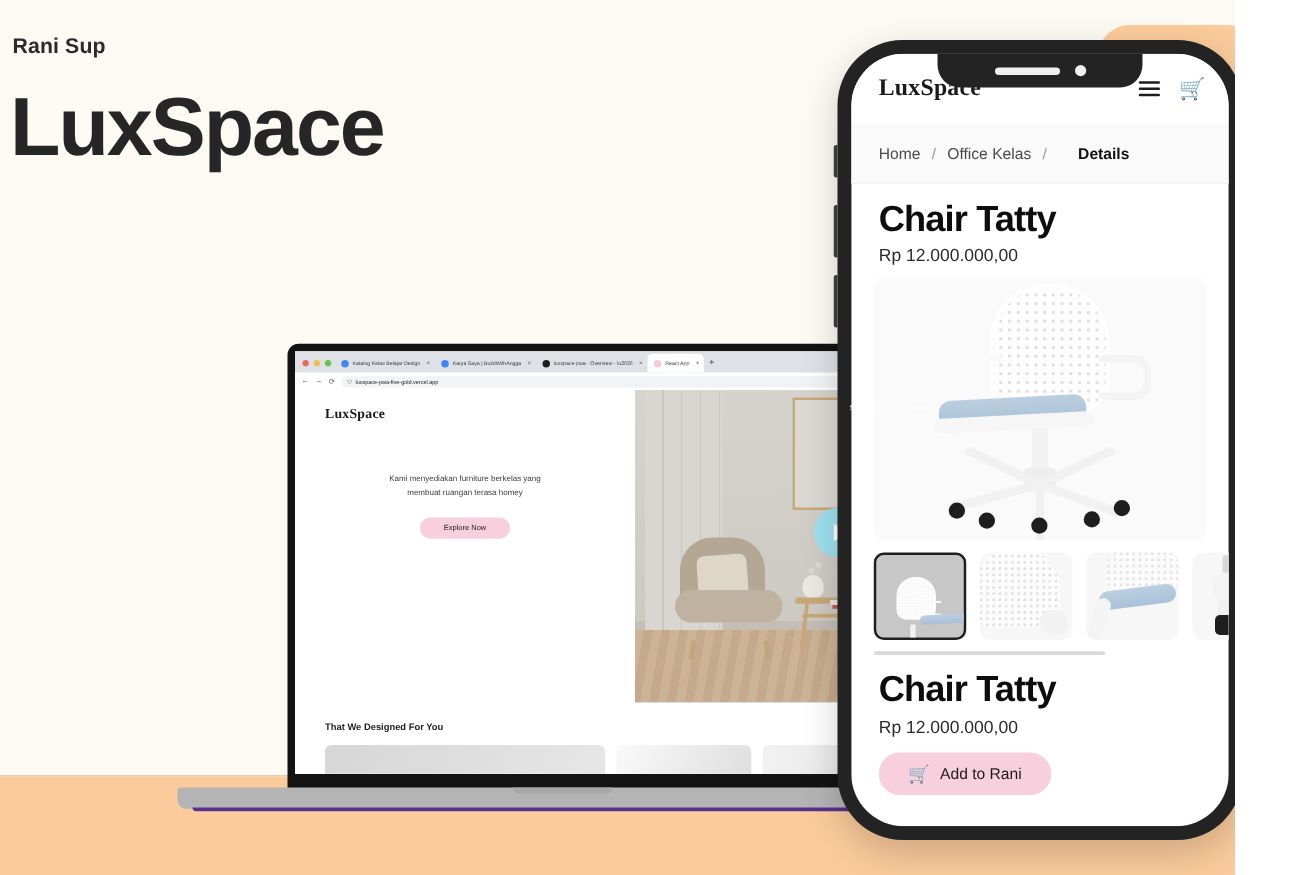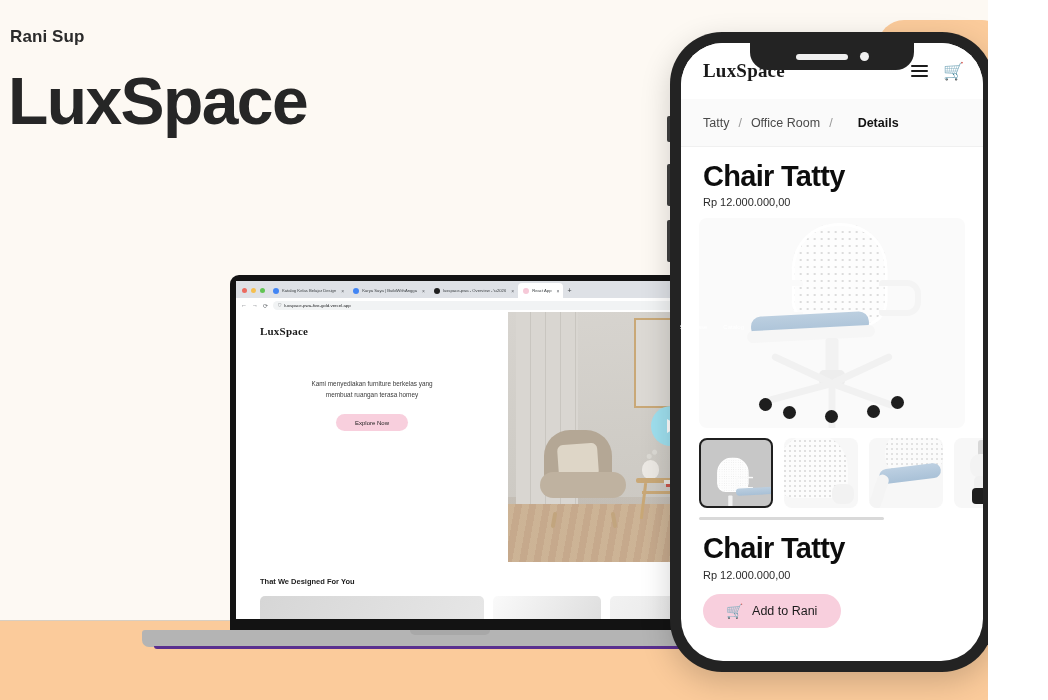--- a/index.html
+++ b/index.html
@@ -266,21 +266,21 @@
   .cart-ico { font-size: 17px; color: #1c1c1c; line-height: 1; }
   .crumbs {
     background: #fafafa; height: 48px; display: flex; align-items: center; gap: 9px;
     padding: 0 22px; font-size: 12.5px; color: #4a4a4a; flex: 0 0 auto;
     border-bottom: 1px solid #f0f0f0;
   }
   .crumbs .sep { color: #9a9a9a; }
   .crumbs .cur { color: #111; font-weight: 700; margin-left: 16px; }
   .prod-top { padding: 14px 22px 10px; flex: 0 0 auto; }
   .prod-name { font-size: 29px; font-weight: 700; color: #0d0d0d; letter-spacing: -.7px; line-height: 1.05; }
-  .prod-price { margin-top: 5px; font-size: 11px; color: #2b2b2b; }
+  .prod-price { margin-top: 5px; font-size: 14px; color: #2b2b2b; }
   .hero-img {
     margin: 0 18px; height: 210px; background: #fafafa; border-radius: 8px;
     position: relative; overflow: hidden; flex: 0 0 auto;
   }
   .thumbs { display: flex; gap: 11px; padding: 10px 18px 0; flex: 0 0 auto; overflow: hidden; }
   .thumb {
     width: 74px; height: 70px; background: #f7f7f7; border-radius: 8px;
     position: relative; overflow: hidden; flex: 0 0 auto;
   }
   .thumb.sel { background: #c7c7c7; border: 2.5px solid #1f1f1f; }
@@ -493,23 +493,23 @@
             <div class="hamburger">
               <span></span>
                 <span></span>
                 <span></span>
             </div>
             <div class="cart-ico">🛒</div>
           </div>
         </div>
 
         <div class="crumbs">
-          <span>Tatty</span>
+          <span>Home</span>
           <span class="sep">/</span>
-          <span>Office Room</span>
+          <span>Office Kelas</span>
           <span class="sep">/</span>
           <span class="cur">Details</span>
         </div>
 
         <div class="prod-top">
           <div class="prod-name">Chair Tatty</div>
           <div class="prod-price">Rp 12.000.000,00</div>
         </div>
 
         <div class="hero-img">

